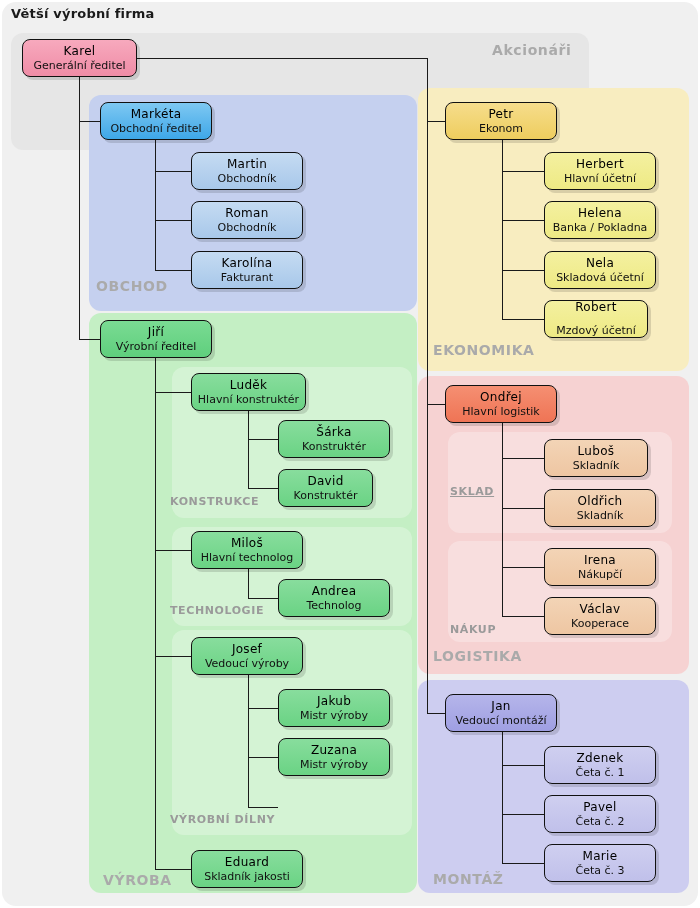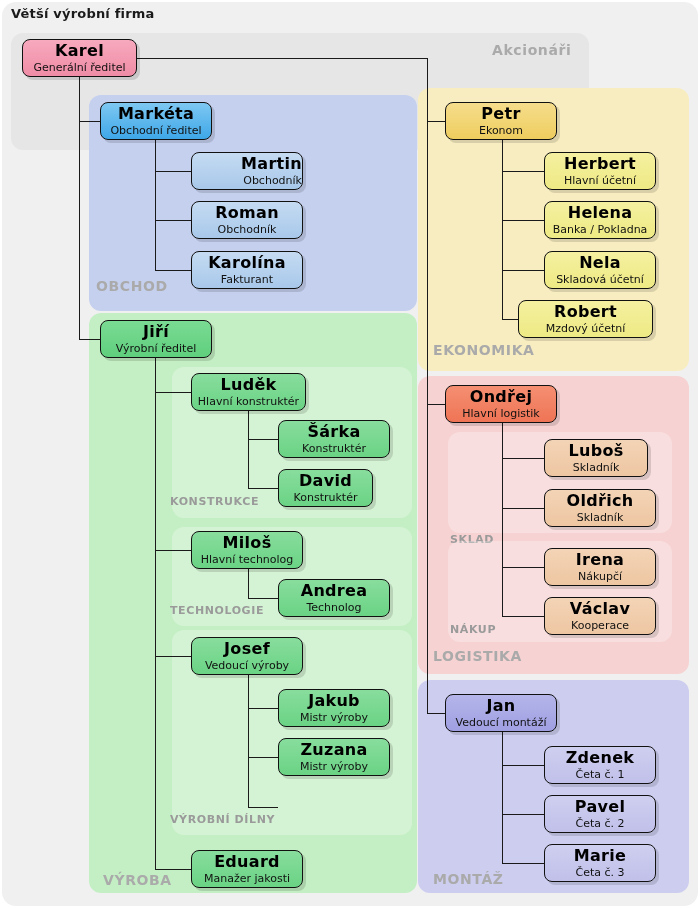--- a/index.html
+++ b/index.html
@@ -32,21 +32,21 @@
   
   .ln{position:absolute;background:#1a1a1a;}
   .ln-v{width:1px;}
   .ln-h{height:1px;}
 
   
   .node{position:absolute;box-sizing:border-box;border:1.5px solid #111;
         border-radius:8px;display:flex;flex-direction:column;align-items:center;
         justify-content:center;line-height:1.05;
         box-shadow:3px 3px 0 rgba(0,0,0,0.13);}
-  .node .nm{font-size:16px;font-weight:bold;color:#000;letter-spacing:0.3px;
+  .node .nm{font-size:12px;font-weight:normal;color:#000;letter-spacing:0.3px;
             white-space:nowrap;}
   .node .ro{font-size:11px;color:#111;white-space:nowrap;margin-top:2px;}
 
   .c-pink  {background:linear-gradient(#f7a9bd,#ef8ca6);}
   .c-blue  {background:linear-gradient(#7ec8f2,#3ea7e8);}
   .c-lblue {background:linear-gradient(#c5dbf2,#a8c8ea);}
   .c-green {background:linear-gradient(#7adb93,#5fcf7d);}
   .c-lgreen{background:linear-gradient(#88dd9d,#6ad384);}
   .c-gold  {background:linear-gradient(#f6dd8c,#eecd5e);}
   .c-yellow{background:linear-gradient(#f4f0a0,#eeea84);}
@@ -85,21 +85,21 @@
   <div class="subpanel" style="left:172px;top:367px;width:240px;height:151px;"></div>
   <div class="subpanel-label" style="left:170px;top:495px;">KONSTRUKCE</div>
 
   <div class="subpanel" style="left:172px;top:527px;width:240px;height:99px;"></div>
   <div class="subpanel-label" style="left:170px;top:604px;">TECHNOLOGIE</div>
 
   <div class="subpanel" style="left:172px;top:630px;width:240px;height:205px;"></div>
   <div class="subpanel-label" style="left:170px;top:813px;">VÝROBNÍ DÍLNY</div>
 
   <div class="subpanel" style="left:448px;top:432px;width:224px;height:101px;"></div>
-  <div class="subpanel-label" style="left:450px;top:533px;">SKLAD</div>
+  <div class="subpanel-label" style="left:450px;top:485px;text-decoration:underline;">SKLAD</div>
 
   <div class="subpanel" style="left:448px;top:541px;width:224px;height:101px;"></div>
   <div class="subpanel-label" style="left:450px;top:623px;">NÁKUP</div>
 
   <div class="ln ln-v" style="left:79px;top:76px;height:263px;"></div>
   <div class="ln ln-h" style="left:79px;top:121px;width:21px;"></div>
   <div class="ln ln-h" style="left:79px;top:339px;width:21px;"></div>
 
   <div class="ln ln-h" style="left:137px;top:58px;width:290px;"></div>
   <div class="ln ln-v" style="left:427px;top:58px;height:655px;"></div>
@@ -150,21 +150,21 @@
   <div class="node c-pink" style="left:22px;top:39px;width:115px;height:38px;">
     <span class="nm">Karel</span>
     <span class="ro">Generální ředitel</span>
   </div>
 
   <div class="node c-blue" style="left:100px;top:102px;width:112px;height:38px;">
     <span class="nm">Markéta</span>
     <span class="ro">Obchodní ředitel</span>
   </div>
 
-  <div class="node c-lblue" style="left:191px;top:152px;width:112px;height:38px;align-items:flex-end;">
+  <div class="node c-lblue" style="left:191px;top:152px;width:112px;height:38px;">
     <span class="nm">Martin</span>
     <span class="ro">Obchodník</span>
   </div>
 
   <div class="node c-lblue" style="left:191px;top:201px;width:112px;height:38px;">
     <span class="nm">Roman</span>
     <span class="ro">Obchodník</span>
   </div>
 
   <div class="node c-lblue" style="left:191px;top:251px;width:112px;height:38px;">
@@ -213,21 +213,21 @@
   </div>
 
   <div class="node c-lgreen" style="left:278px;top:738px;width:112px;height:38px;">
     <span class="nm">Zuzana</span>
     <span class="ro">Mistr výroby</span>
   </div>
 
 
   <div class="node c-lgreen" style="left:191px;top:850px;width:112px;height:38px;">
     <span class="nm">Eduard</span>
-    <span class="ro">Manažer jakosti</span>
+    <span class="ro">Skladník jakosti</span>
   </div>
 
   <div class="node c-gold" style="left:445px;top:102px;width:112px;height:38px;">
     <span class="nm">Petr</span>
     <span class="ro">Ekonom</span>
   </div>
 
   <div class="node c-yellow" style="left:544px;top:152px;width:112px;height:38px;">
     <span class="nm">Herbert</span>
     <span class="ro">Hlavní účetní</span>
@@ -236,21 +236,21 @@
   <div class="node c-yellow" style="left:544px;top:201px;width:112px;height:38px;">
     <span class="nm">Helena</span>
     <span class="ro">Banka / Pokladna</span>
   </div>
 
   <div class="node c-yellow" style="left:544px;top:251px;width:112px;height:38px;">
     <span class="nm">Nela</span>
     <span class="ro">Skladová účetní</span>
   </div>
 
-  <div class="node c-yellow" style="left:518px;top:300px;width:135px;height:38px;">
+  <div class="node c-yellow" style="left:544px;top:300px;width:104px;height:38px;justify-content:space-between;">
     <span class="nm">Robert</span>
     <span class="ro">Mzdový účetní</span>
   </div>
 
   <div class="node c-red" style="left:445px;top:385px;width:112px;height:38px;">
     <span class="nm">Ondřej</span>
     <span class="ro">Hlavní logistik</span>
   </div>
 
   <div class="node c-peach" style="left:544px;top:439px;width:104px;height:38px;">

